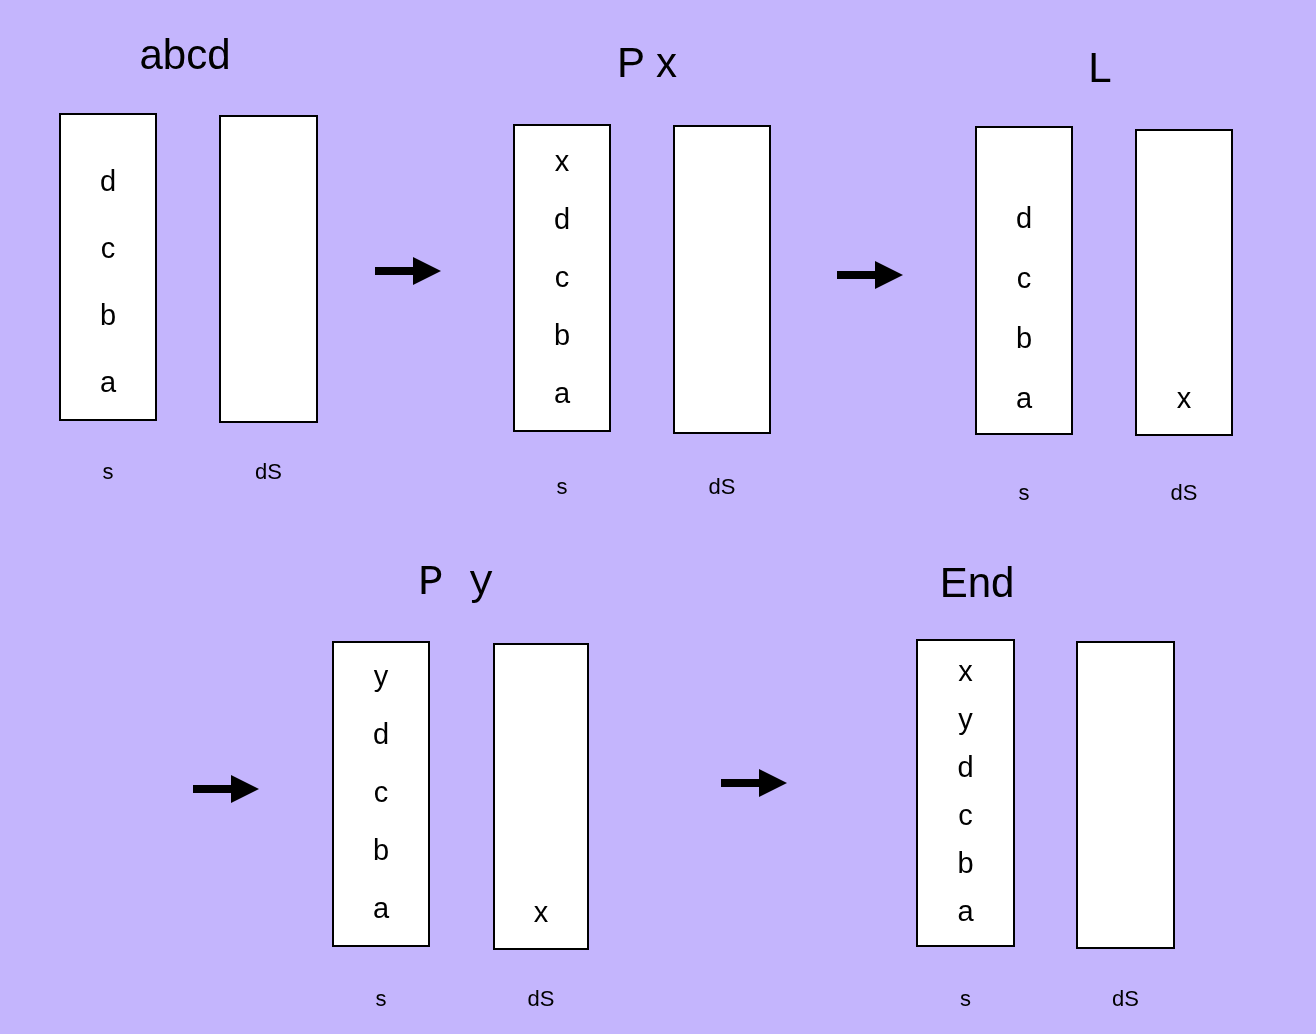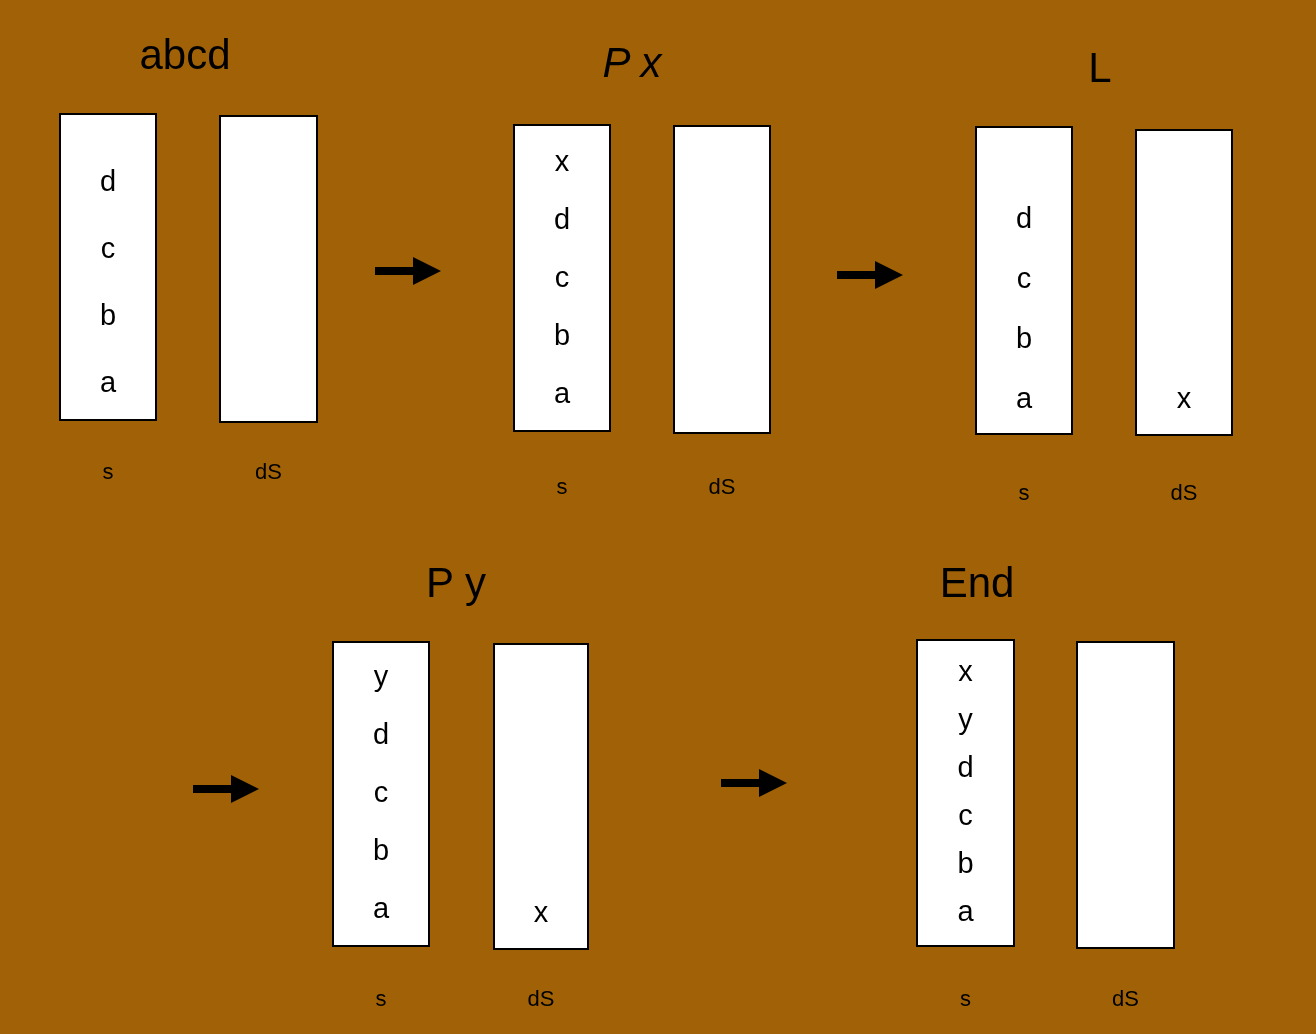--- a/index.html
+++ b/index.html
@@ -6,21 +6,21 @@
   body {
     width: 1316px; height: 1034px;
     background: #ffffff;
     font-family: "Liberation Sans", sans-serif;
     color: #000000;
     overflow: hidden;
   }
   #canvas {
     position: relative;
     width: 1316px; height: 1034px;
-    background: #a16207;
+    background: #c4b5fd;
   }
   .panel-title {
     position: absolute;
     transform: translateX(-50%);
     font-size: 42px;
     line-height: 1;
     white-space: nowrap;
     color: #000;
   }
   .stack-rect {
@@ -63,37 +63,37 @@
   }
   
   #t1  { left: 185px; top: 34px; }
   #p1s { left: 59px;  top: 113px; width: 98px; height: 308px; }
   #p1d { left: 219px; top: 115px; width: 99px; height: 308px; }
   #p1sl { left: 59px;  top: 461px; width: 98px; }
   #p1dl { left: 219px; top: 461px; width: 99px; }
   
   #a1 { left: 375px; top: 256px; }
   
-  #t2  { left: 632px; top: 42px; font-style: italic; }
+  #t2  { left: 647px; top: 42px; }
   #p2s { left: 513px; top: 124px; width: 98px; height: 308px; }
   #p2d { left: 673px; top: 125px; width: 98px; height: 309px; }
   #p2sl { left: 513px; top: 476px; width: 98px; }
   #p2dl { left: 673px; top: 476px; width: 98px; }
   
   #a2 { left: 837px; top: 260px; }
   
   #t3  { left: 1100px; top: 47px; }
   #p3s { left: 975px;  top: 126px; width: 98px; height: 309px; }
   #p3d { left: 1135px; top: 129px; width: 98px; height: 307px; }
   #p3sl { left: 975px;  top: 482px; width: 98px; }
   #p3dl { left: 1135px; top: 482px; width: 98px; }
   
   #a3 { left: 193px; top: 774px; }
   
-  #t4  { left: 456px; top: 562px; }
+  #t4  { left: 456px; top: 562px; font-family: Liberation Mono, monospace; }
   #p4s { left: 332px; top: 641px; width: 98px; height: 306px; }
   #p4d { left: 493px; top: 643px; width: 96px; height: 307px; }
   #p4sl { left: 332px; top: 988px; width: 98px; }
   #p4dl { left: 493px; top: 988px; width: 96px; }
   
   #a4 { left: 721px; top: 768px; }
   
   #t5  { left: 977px; top: 562px; }
   #p5s { left: 916px;  top: 639px; width: 99px; height: 308px; }
   #p5d { left: 1076px; top: 641px; width: 99px; height: 308px; }

